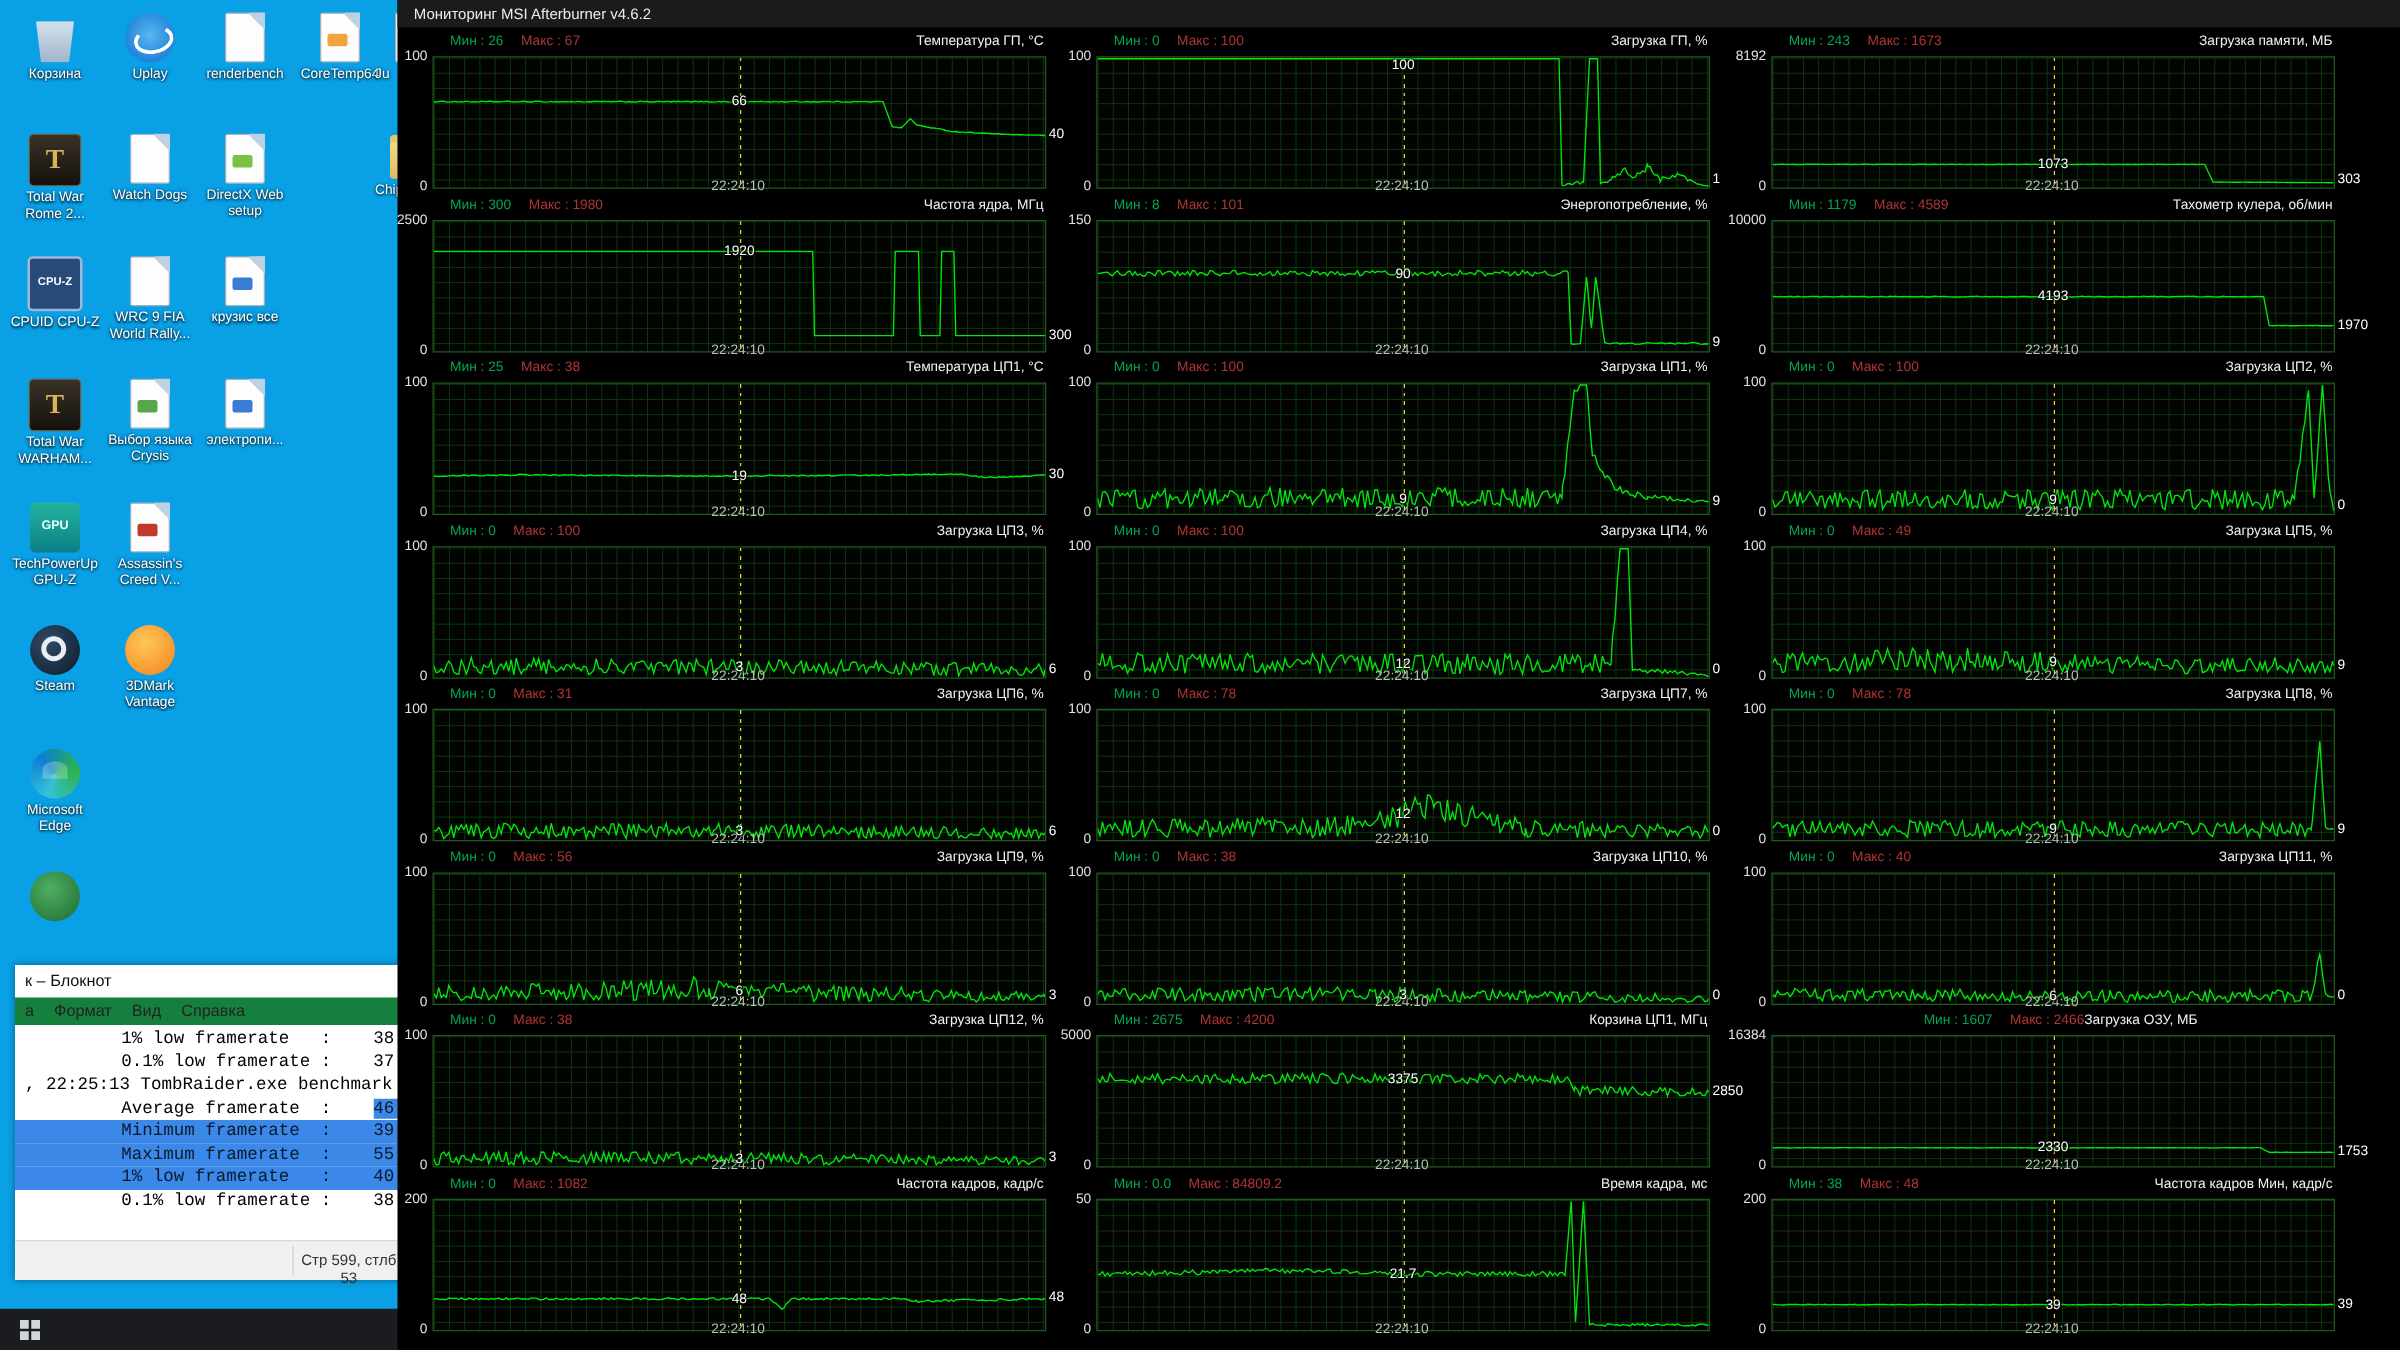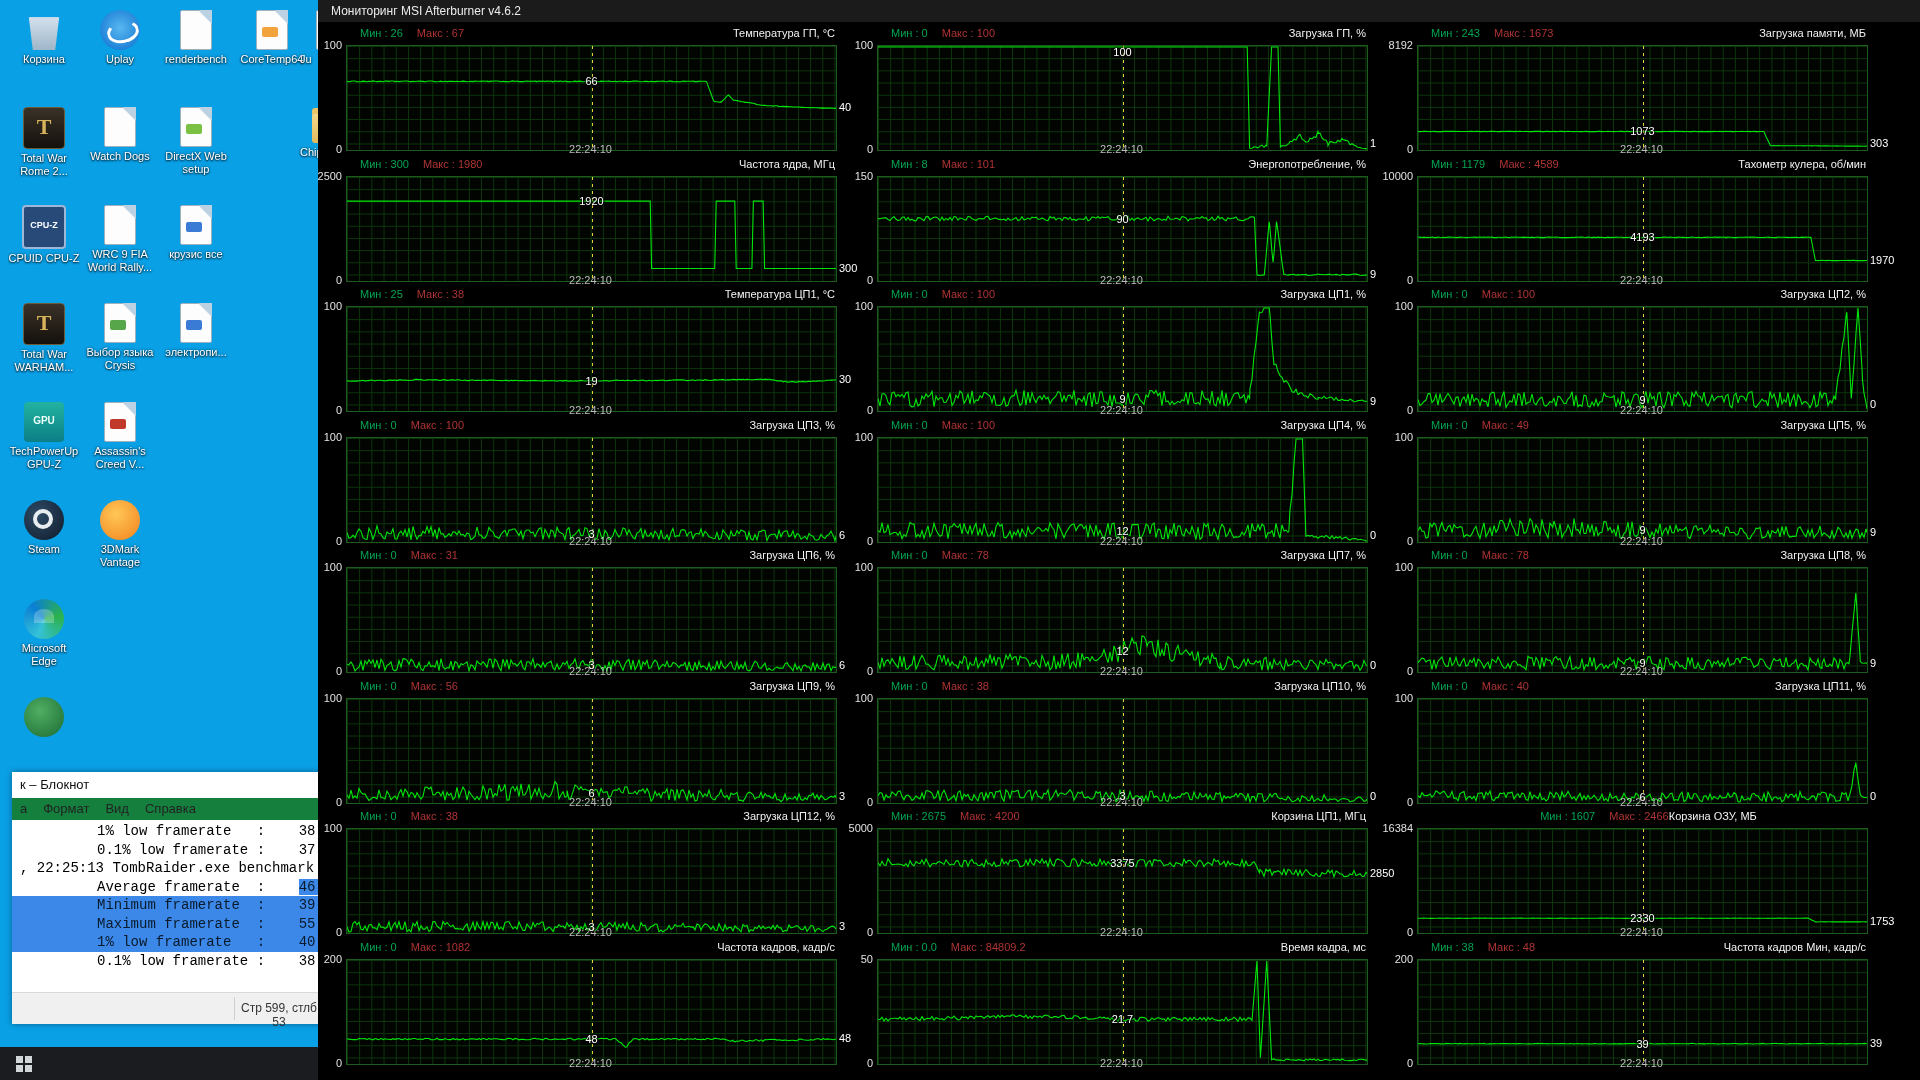--- a/index.html
+++ b/index.html
@@ -501,21 +501,21 @@
       <div class="g-plot" style="left: 877px; top: 828px; width: 489px; height: 104px;">
         <svg width="489" height="104">
           <polyline points="0.0,33.8 2.0,36.9 4.0,32.3 6.0,36.0 8.0,36.3 10.0,29.7 12.0,33.1 14.0,35.6 16.0,35.5 18.0,35.2 20.0,35.1 22.0,35.3 24.0,35.7 26.0,36.8 28.0,34.6 30.0,37.8 32.0,31.7 34.0,35.3 36.0,36.9 38.0,32.6 40.0,34.0 42.0,34.6 44.0,30.9 46.0,35.4 48.0,30.1 50.0,34.1 52.0,37.9 54.0,35.0 56.0,34.3 58.0,35.1 60.0,32.8 62.0,32.9 64.0,33.9 66.0,35.4 68.0,30.8 70.0,33.7 72.0,36.0 74.0,35.0 76.0,35.7 78.0,32.1 80.0,31.6 82.0,36.4 84.0,37.9 86.0,31.4 88.0,31.7 90.0,37.2 92.0,32.3 94.0,30.4 96.0,34.2 98.0,34.1 100.0,36.3 102.0,36.7 104.0,34.7 106.0,37.9 108.0,30.8 110.0,35.0 112.0,34.5 114.0,37.0 116.0,33.1 118.0,37.8 120.0,36.6 122.0,36.7 124.0,29.8 126.0,34.7 128.0,32.8 130.0,35.6 132.0,31.1 134.0,32.3 136.0,31.1 138.0,30.6 140.0,32.2 142.0,37.9 144.0,37.3 146.0,36.1 148.0,31.0 150.0,36.2 152.0,30.0 154.0,34.4 156.0,36.0 158.0,30.7 160.0,32.0 162.0,34.1 164.0,29.8 166.0,34.2 168.0,31.9 170.0,37.6 172.0,29.9 174.0,35.1 176.0,37.2 178.0,30.9 180.0,29.9 182.0,31.0 184.0,31.5 186.0,33.5 188.0,36.9 190.0,37.8 192.0,37.5 194.0,30.5 196.0,29.7 198.0,31.8 200.0,37.5 202.0,35.9 204.0,30.6 206.0,33.0 208.0,33.5 210.0,34.7 212.0,32.9 214.0,36.7 216.0,34.6 218.0,37.2 220.0,36.2 222.0,30.1 224.0,35.5 226.0,32.0 228.0,36.2 230.0,32.5 232.0,35.0 234.0,34.2 236.0,31.9 238.0,36.9 240.0,37.9 242.0,31.7 244.0,32.5 246.0,32.5 248.0,32.1 250.0,36.6 252.0,31.7 254.0,31.0 256.0,36.0 258.0,37.7 260.0,31.9 262.0,30.7 264.0,30.7 266.0,30.9 268.0,37.4 270.0,32.8 272.0,31.6 274.0,37.0 276.0,30.6 278.0,30.9 280.0,32.1 282.0,31.2 284.0,33.6 286.0,37.1 288.0,35.9 290.0,35.8 292.0,33.6 294.0,36.4 296.0,37.7 298.0,33.4 300.0,34.4 302.0,34.8 304.0,36.9 306.0,30.3 308.0,34.1 310.0,31.6 312.0,31.3 314.0,33.5 316.0,35.8 318.0,37.6 320.0,32.7 322.0,31.2 324.0,33.3 326.0,37.6 328.0,35.0 330.0,33.5 332.0,34.4 334.0,36.5 336.0,30.0 338.0,32.6 340.0,31.4 342.0,35.5 344.0,34.9 346.0,32.1 348.0,37.5 350.0,32.0 352.0,35.9 354.0,34.0 356.0,35.2 358.0,35.9 360.0,35.4 362.0,37.1 364.0,30.7 366.0,37.8 368.0,32.3 370.0,36.7 372.0,36.4 374.0,34.8 374.1,33.8 376.0,32.7 378.0,36.0 380.0,40.7 381.4,43.7 382.0,40.5 384.0,42.9 386.0,47.4 388.0,40.2 390.0,42.4 392.0,40.2 394.0,46.1 396.0,42.7 398.0,42.9 400.0,41.7 402.0,43.0 404.0,45.7 406.0,40.2 408.0,45.8 410.0,40.5 412.0,41.2 414.0,44.7 416.0,45.1 418.0,40.9 420.0,46.6 422.0,41.2 424.0,46.7 426.0,43.3 428.0,40.5 430.0,42.6 432.0,45.3 434.0,46.3 436.0,47.2 438.0,44.5 440.0,46.9 442.0,47.6 444.0,43.5 446.0,44.8 448.0,44.8 450.0,41.1 452.0,43.9 454.0,41.3 456.0,47.8 458.0,42.0 460.0,43.2 462.0,44.9 464.0,45.0 466.0,47.7 468.0,47.4 470.0,47.2 472.0,45.0 474.0,45.9 476.0,41.6 478.0,46.6 480.0,45.7 482.0,44.8 484.0,47.3 486.0,47.4 488.0,43.4 489.0,44.7" fill="none" stroke="#00e60a" stroke-width="1.1"></polyline>
         </svg>
         <div class="g-cursor" style="left: 244.5px;"></div>
         <div class="g-val c" style="left: 214.5px; top: 27.8px;">3375</div>
       </div>
       <div class="g-val e" style="left: 1370px; top: 866.72px;">2850</div>
       <div class="g-hdr" style="left: 1417px; top: 810px; width: 449px; justify-content: center;">
         <span><span class="mn">Мин : 1607</span><span class="mx">Макс : 2466</span></span>
-        <span class="ttl">Корзина ОЗУ, МБ</span>
+        <span class="ttl">Загрузка ОЗУ, МБ</span>
       </div>
       <div class="g-ax" style="left: 1355px; top: 822px;">16384</div>
       <div class="g-ax" style="left: 1355px; top: 926px;">0</div>
       <div class="g-time" style="left: 1596.5px; top: 926px;">22:24:10</div>
       <div class="g-plot" style="left: 1417px; top: 828px; width: 449px; height: 104px;">
         <svg width="449" height="104">
           <polyline points="0.0,89.2 2.0,89.3 4.0,89.2 6.0,89.1 8.0,89.3 10.0,89.2 12.0,89.4 14.0,89.4 16.0,89.3 18.0,89.3 20.0,89.2 22.0,89.1 24.0,89.3 26.0,89.2 28.0,89.1 30.0,89.1 32.0,89.2 34.0,89.2 36.0,89.2 38.0,89.3 40.0,89.4 42.0,89.1 44.0,89.2 46.0,89.2 48.0,89.4 50.0,89.2 52.0,89.2 54.0,89.2 56.0,89.1 58.0,89.1 60.0,89.2 62.0,89.1 64.0,89.3 66.0,89.1 68.0,89.1 70.0,89.2 72.0,89.1 74.0,89.2 76.0,89.2 78.0,89.2 80.0,89.3 82.0,89.3 84.0,89.3 86.0,89.1 88.0,89.3 90.0,89.2 92.0,89.3 94.0,89.1 96.0,89.1 98.0,89.2 100.0,89.1 102.0,89.1 104.0,89.1 106.0,89.2 108.0,89.3 110.0,89.3 112.0,89.3 114.0,89.1 116.0,89.1 118.0,89.2 120.0,89.1 122.0,89.2 124.0,89.2 126.0,89.3 128.0,89.3 130.0,89.1 132.0,89.4 134.0,89.2 136.0,89.3 138.0,89.3 140.0,89.4 142.0,89.1 144.0,89.1 146.0,89.2 148.0,89.4 150.0,89.2 152.0,89.2 154.0,89.2 156.0,89.4 158.0,89.2 160.0,89.3 162.0,89.2 164.0,89.4 166.0,89.3 168.0,89.3 170.0,89.3 172.0,89.3 174.0,89.2 176.0,89.2 178.0,89.3 180.0,89.2 182.0,89.1 184.0,89.1 186.0,89.3 188.0,89.1 190.0,89.1 192.0,89.2 194.0,89.1 196.0,89.3 198.0,89.2 200.0,89.2 202.0,89.3 204.0,89.2 206.0,89.4 208.0,89.4 210.0,89.4 212.0,89.2 214.0,89.3 216.0,89.1 218.0,89.1 220.0,89.2 222.0,89.4 224.0,89.2 226.0,89.2 228.0,89.4 230.0,89.3 232.0,89.3 234.0,89.2 236.0,89.3 238.0,89.4 240.0,89.2 242.0,89.3 244.0,89.4 246.0,89.3 248.0,89.3 250.0,89.3 252.0,89.1 254.0,89.2 256.0,89.2 258.0,89.3 260.0,89.2 262.0,89.2 264.0,89.2 266.0,89.3 268.0,89.1 270.0,89.2 272.0,89.4 274.0,89.1 276.0,89.1 278.0,89.2 280.0,89.3 282.0,89.1 284.0,89.4 286.0,89.2 288.0,89.3 290.0,89.2 292.0,89.4 294.0,89.2 296.0,89.3 298.0,89.3 300.0,89.2 302.0,89.2 304.0,89.2 306.0,89.2 308.0,89.1 310.0,89.4 312.0,89.2 314.0,89.3 316.0,89.1 318.0,89.2 320.0,89.2 322.0,89.1 324.0,89.3 326.0,89.3 328.0,89.2 330.0,89.3 332.0,89.1 334.0,89.2 336.0,89.3 338.0,89.2 340.0,89.4 342.0,89.3 344.0,89.2 346.0,89.3 348.0,89.3 350.0,89.4 352.0,89.3 354.0,89.3 356.0,89.4 358.0,89.3 360.0,89.1 362.0,89.1 364.0,89.2 366.0,89.2 368.0,89.1 370.0,89.2 372.0,89.2 374.0,89.3 376.0,89.2 378.0,89.2 380.0,89.3 382.0,89.3 384.0,89.2 386.0,89.1 388.0,89.1 390.0,89.1 390.6,89.2 392.0,90.1 394.0,91.2 396.0,92.1 397.4,92.9 398.0,92.8 400.0,93.0 402.0,92.8 404.0,92.8 406.0,92.9 408.0,92.9 410.0,92.8 412.0,92.8 414.0,92.9 416.0,92.9 418.0,92.9 420.0,92.9 422.0,92.9 424.0,92.9 426.0,92.8 428.0,92.9 430.0,92.8 432.0,92.9 434.0,92.8 436.0,92.9 438.0,92.8 440.0,92.9 442.0,92.9 444.0,92.8 446.0,92.8 448.0,92.9 449.0,92.9" fill="none" stroke="#00e60a" stroke-width="1.1"></polyline>
         </svg>
         <div class="g-cursor" style="left: 224.5px;"></div>
         <div class="g-val c" style="left: 194.5px; top: 83.232px;">2330</div>

